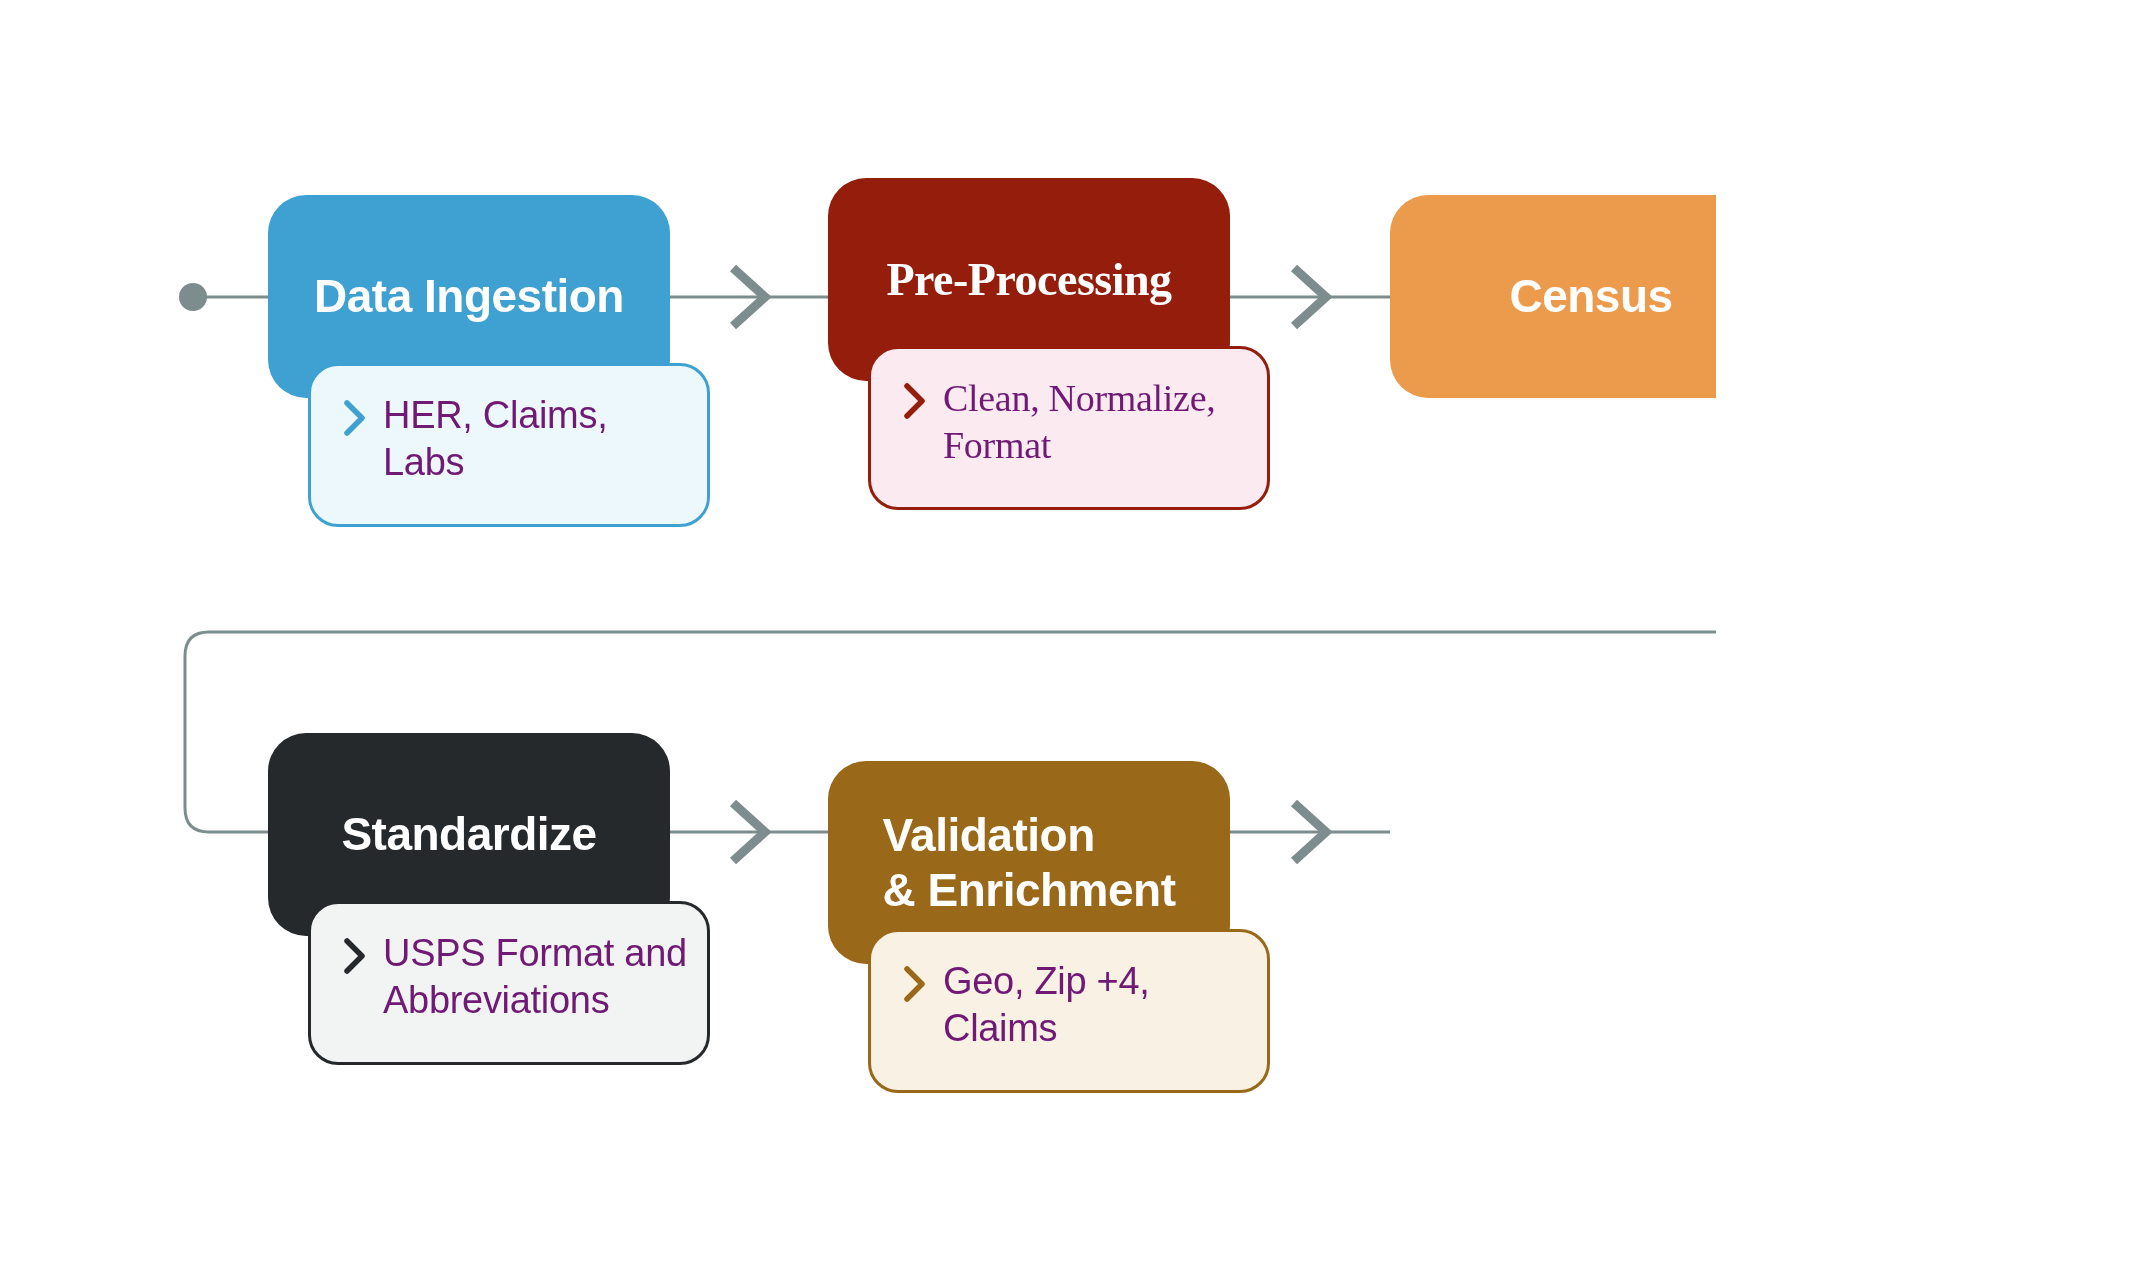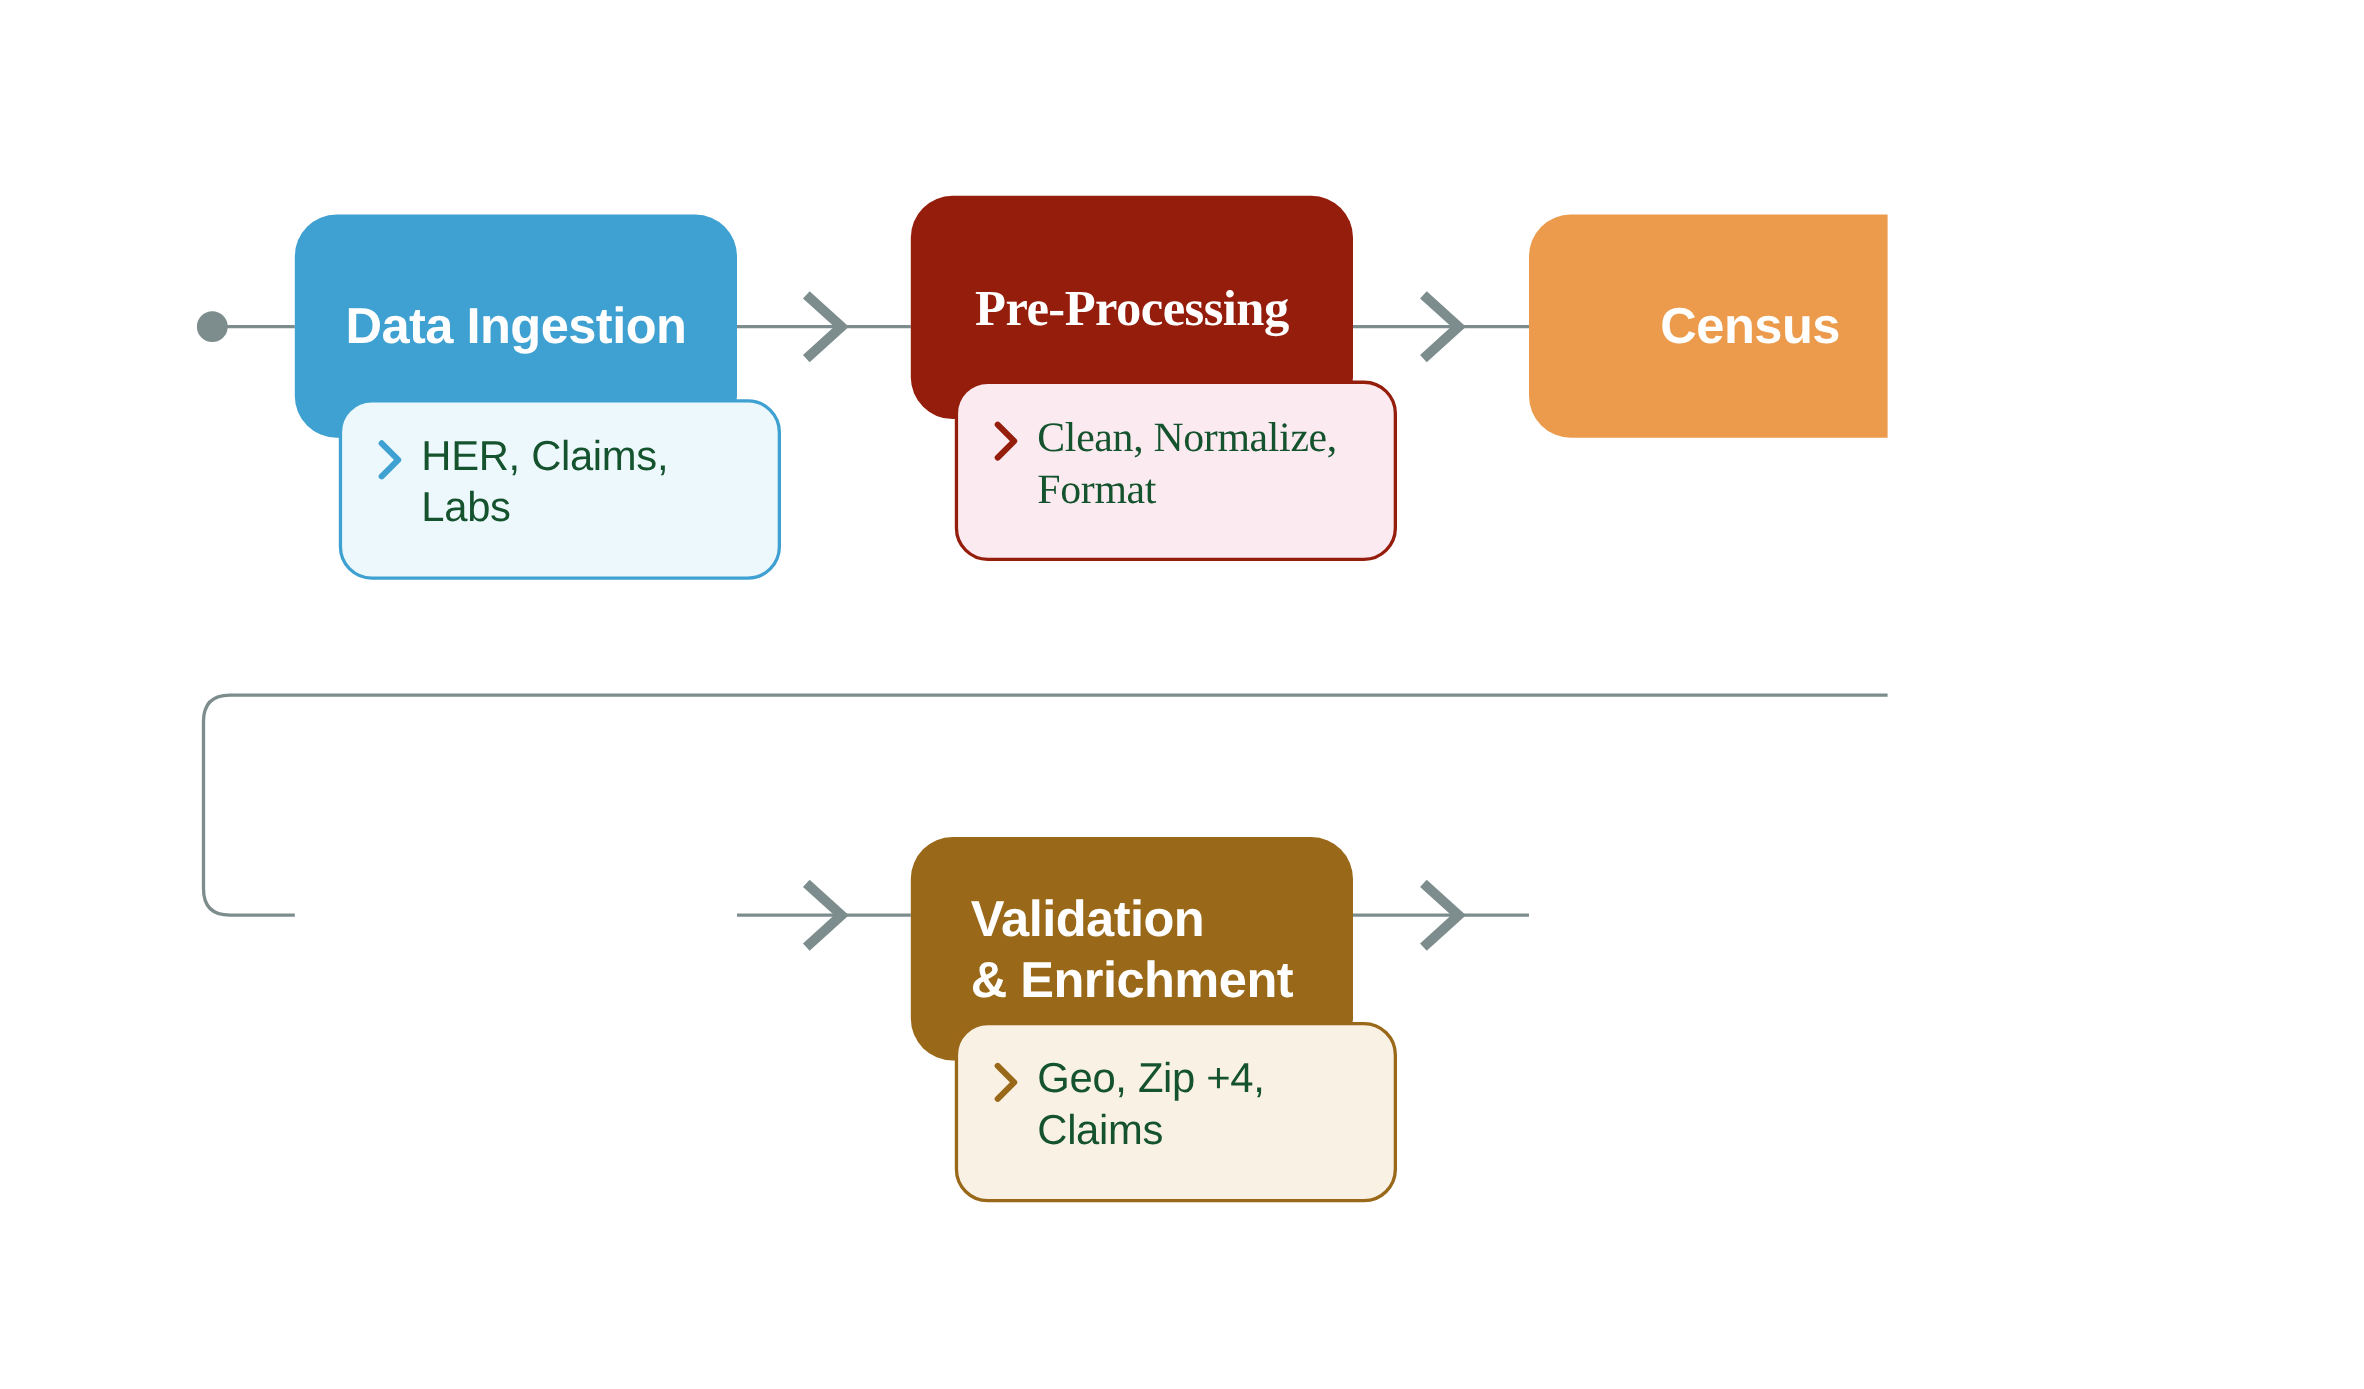--- a/index.html
+++ b/index.html
@@ -30,21 +30,21 @@
     white-space:pre-line;text-align:left;letter-spacing:-0.5px;
   }
   .card{
     position:absolute;left:40px;top:168px;width:402px;height:164px;box-sizing:border-box;
     border-radius:30px;background:var(--tint);border:3px solid var(--c);
     display:flex;align-items:flex-start;padding:26px 18px 0 32px;
   }
   .chev{width:24px;height:40px;flex:0 0 24px;margin-right:16px;margin-top:6px;}
   .chev path{fill:none;stroke:var(--c);stroke-width:5.5px;stroke-linecap:round;stroke-linejoin:round;}
   .dtext{
-    font-size:38px;line-height:47px;color:#14532d;
+    font-size:38px;line-height:47px;color:#701a75;
     white-space:pre-line;letter-spacing:-0.3px;
   }
 </style>
 </head>
 <body>
 
 <div class="canvas" style="--line: #7d8c8c;">
 
   <svg class="connectors" viewBox="0 0 2149 1263">
     <circle class="dot" cx="193" cy="297" r="14"></circle>
@@ -82,20 +82,32 @@
 Format</span>
     </div>
   </div>
 
   <div class="stage s2" style="--c: #ec9b4c; --tint: #fcf3ea;">
     <div class="block">
       <span class="btitle">Census</span>
     </div>
   </div>
 
+  <div class="stage s3" style="--c: #26292b; --tint: #f1f4f3;">
+    <div class="block">
+      <span class="btitle">Standardize</span>
+    </div>
+    <div class="card">
+      <svg class="chev" viewBox="0 0 24 38">
+          <path d="M4 4 L19 19 L4 34"></path>
+        </svg>
+      <span class="dtext">USPS Format and
+Abbreviations</span>
+    </div>
+  </div>
 
   <div class="stage s4" style="--c: #996818; --tint: #faf1e5;">
     <div class="block">
       <span class="btitle">Validation
 &amp; Enrichment</span>
     </div>
     <div class="card">
       <svg class="chev" viewBox="0 0 24 38">
           <path d="M4 4 L19 19 L4 34"></path>
         </svg>

